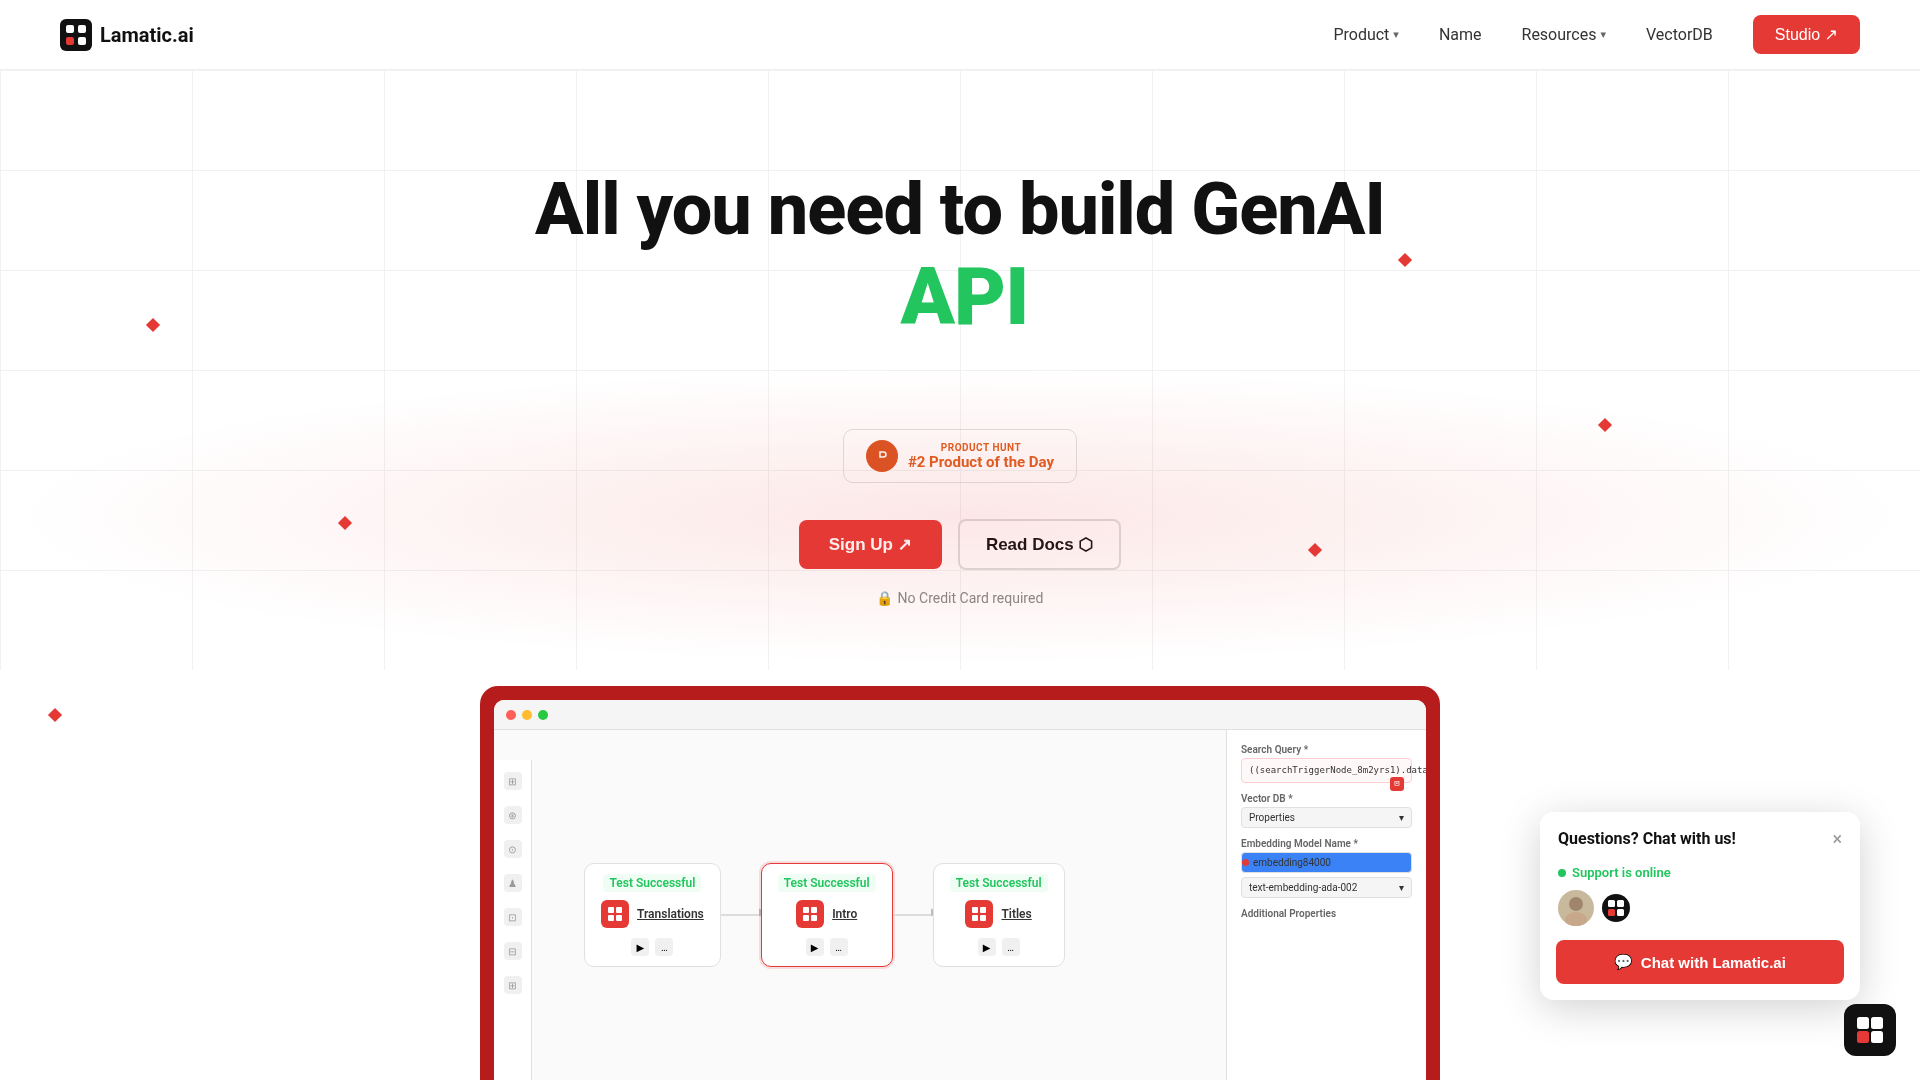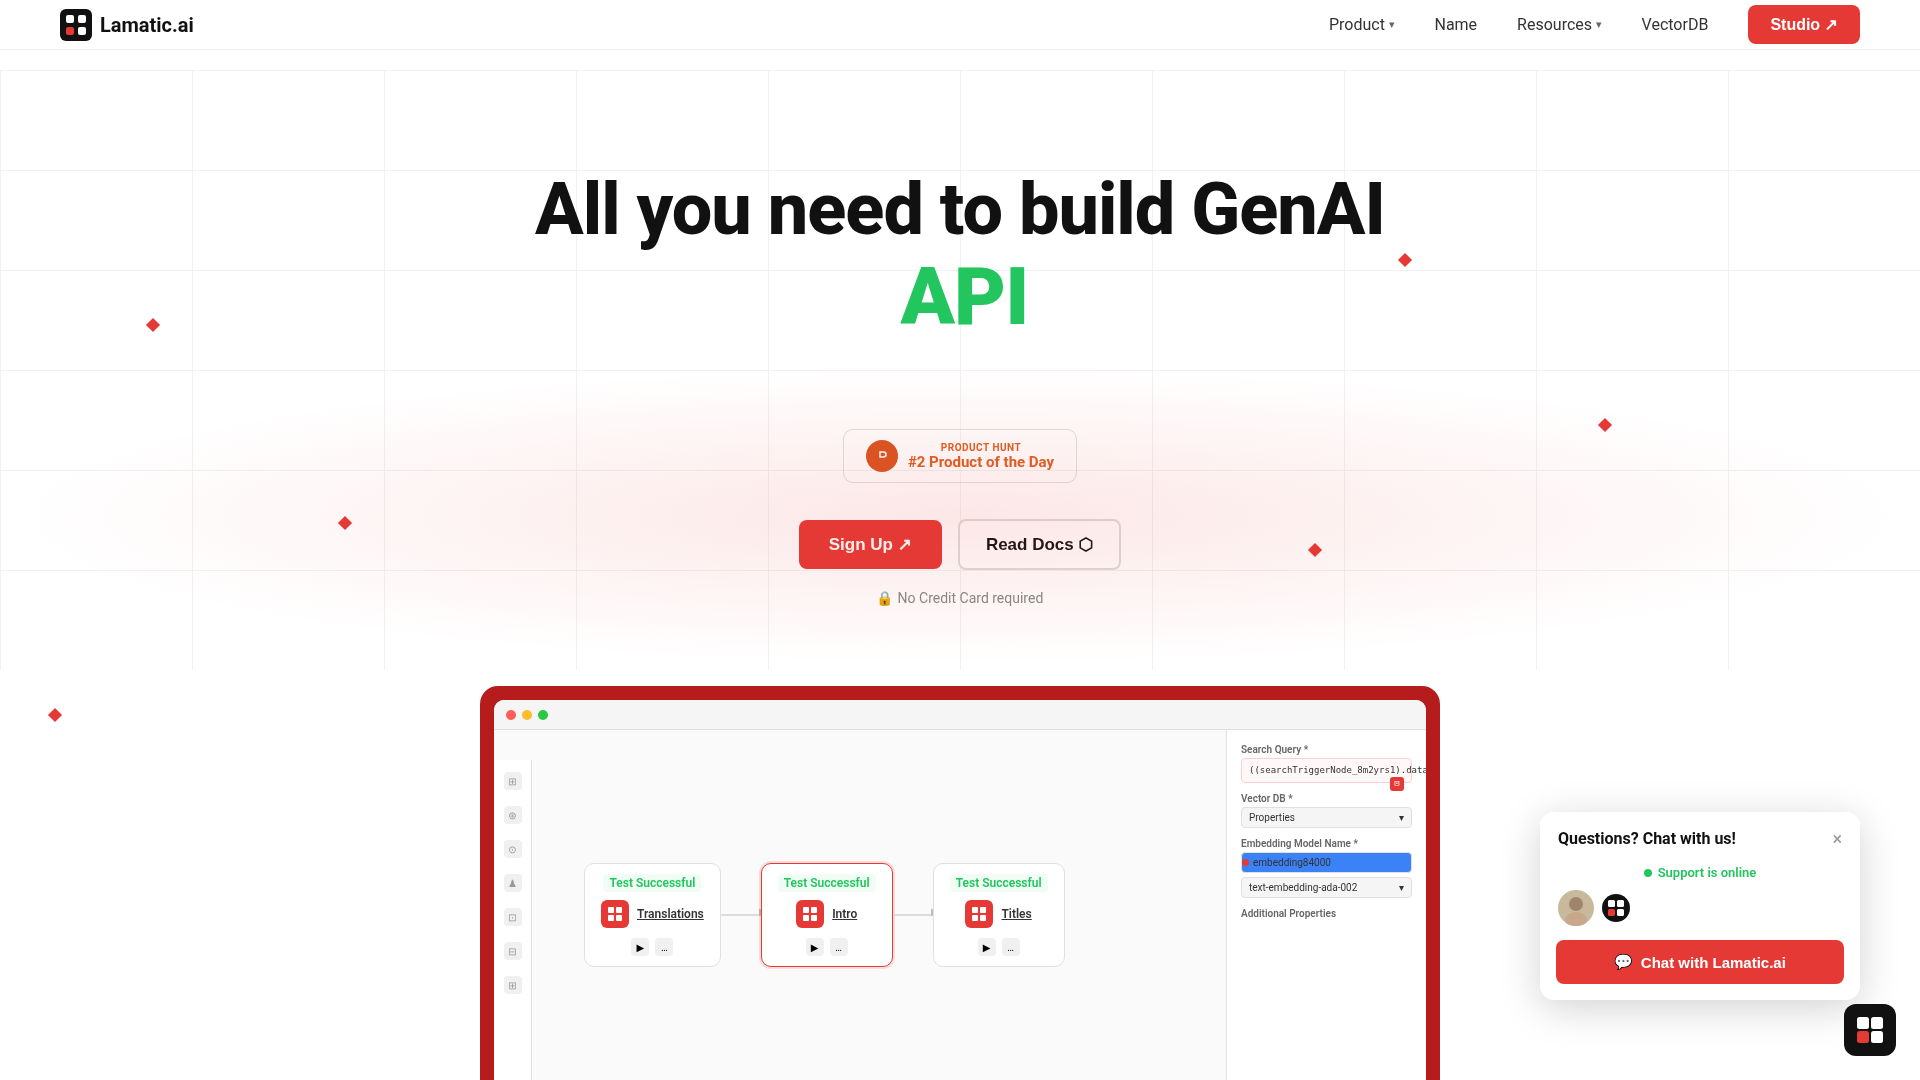--- a/index.html
+++ b/index.html
@@ -10,21 +10,21 @@
       width: 1920px;
       min-height: 1080px;
     }
 
     
     .navbar {
       display: flex;
       align-items: center;
       justify-content: space-between;
       padding: 0 60px;
-      height: 50px;
+      height: 70px;
       background: #fff;
       border-bottom: 1px solid #f0f0f0;
       position: fixed;
       top: 0;
       left: 0;
       right: 0;
       z-index: 100;
     }
     .nav-logo {
       display: flex;
@@ -56,21 +56,21 @@
       font-size: 11px;
       color: #666;
     }
     .nav-studio-btn {
       background: #e53935;
       color: #fff;
       border: none;
       border-radius: 8px;
       padding: 10px 22px;
       font-size: 16px;
-      font-weight: 700;
+      font-weight: 400;
       cursor: pointer;
       display: flex;
       align-items: center;
       gap: 6px;
     }
 
     
     .grid-bg {
       position: absolute;
       top: 70px;
@@ -394,21 +394,20 @@
     .chat-close {
       font-size: 18px;
       color: #999;
       cursor: pointer;
     }
     .chat-status {
       display: flex;
       align-items: center;
       gap: 6px;
       padding: 0 18px 10px;
-      justify-content: center;
     }
     .status-dot-green {
       width: 8px;
       height: 8px;
       border-radius: 50%;
       background: #22c55e;
     }
     .chat-status-text {
       font-size: 13px;
       color: #22c55e;

